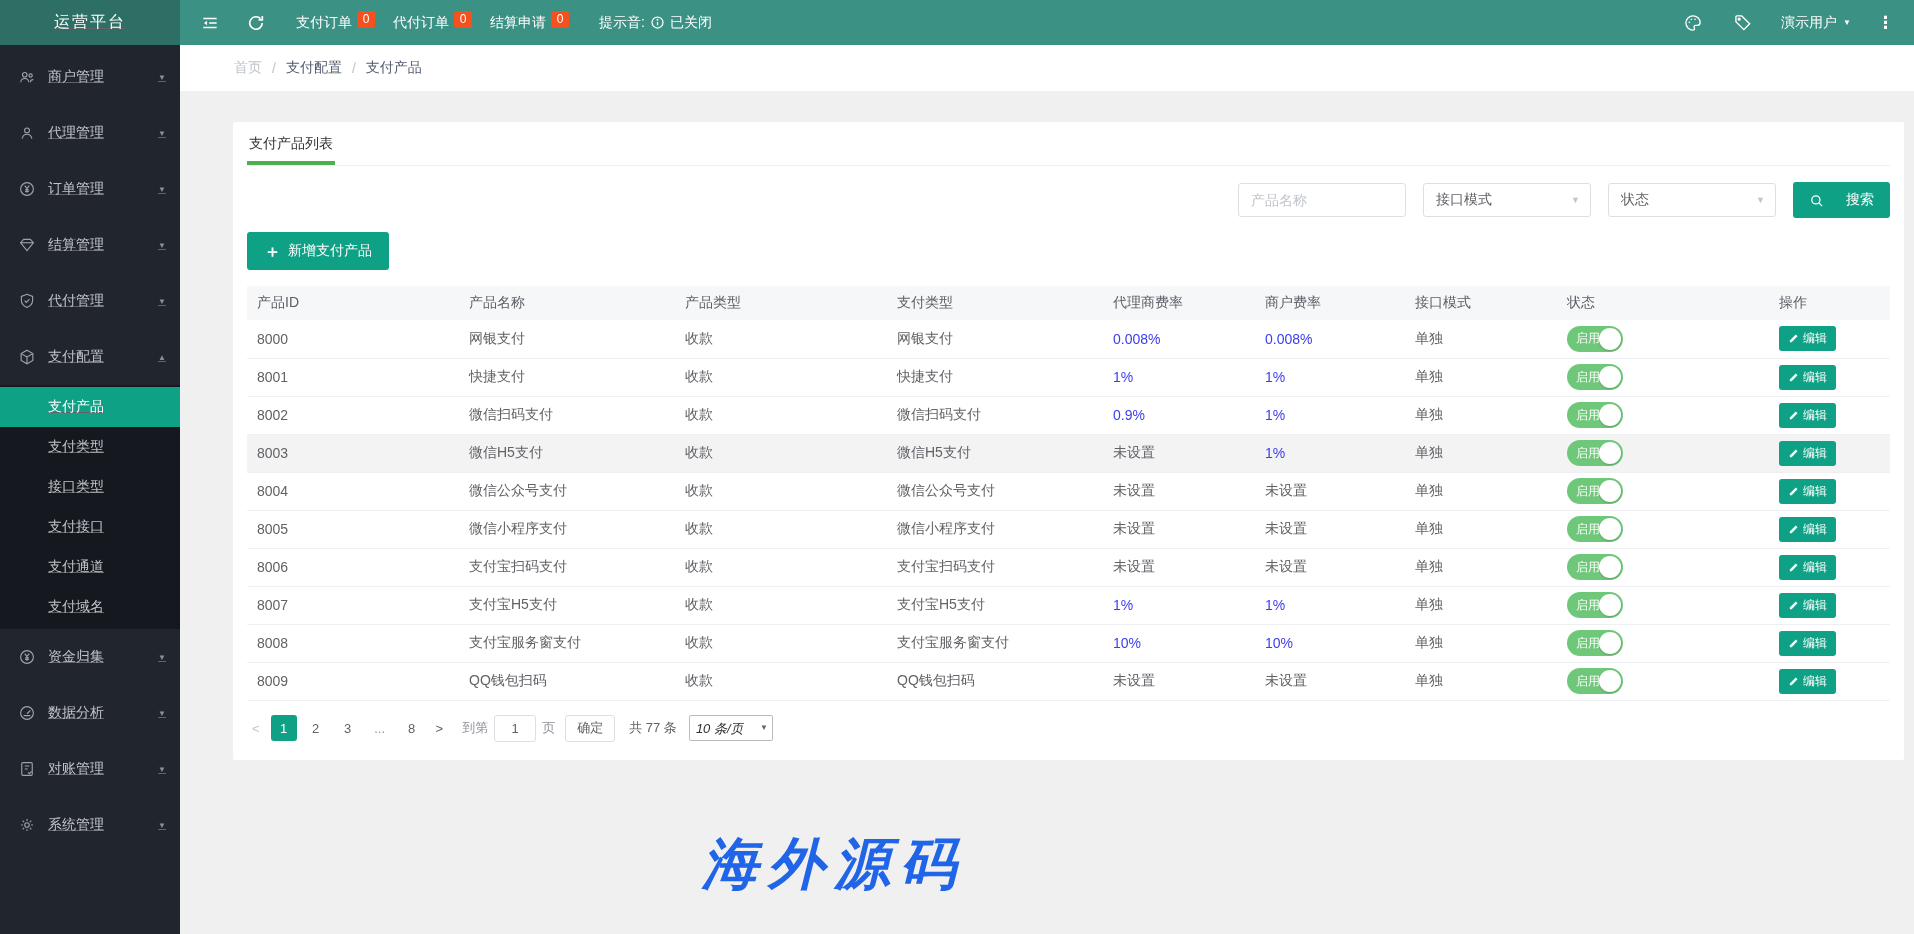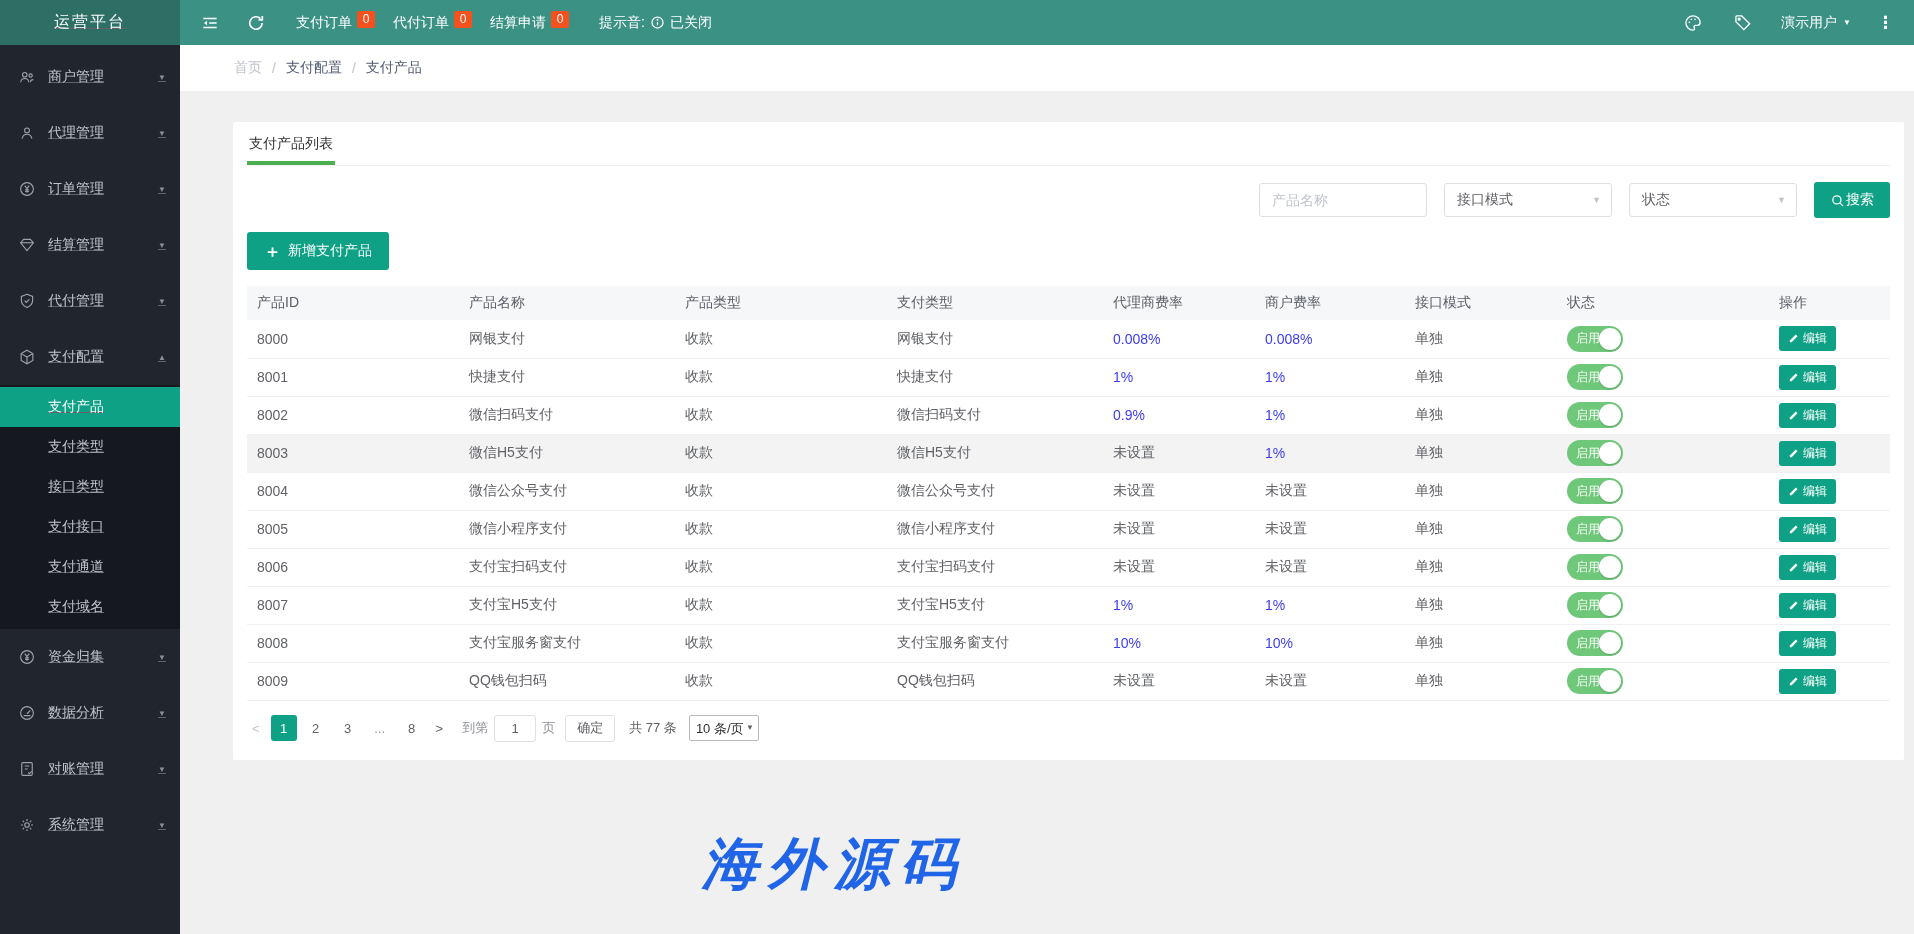--- a/index.html
+++ b/index.html
@@ -50,21 +50,21 @@
 
   .tabbar { height:44px; display:flex; align-items:stretch; border-bottom:1px solid #f0f0f0; }
   .tab { position:relative; display:flex; align-items:center; font-size:14px; color:#303133; padding:0 2px; cursor:pointer; }
   .tab.active::after { content:""; position:absolute; left:0; right:0; bottom:0; height:4px; background:#4caf50; }
 
   .filter-row { display:flex; justify-content:flex-end; align-items:center; gap:17px; margin-top:16px; }
   .f-input { width:168px; height:34px; border:1px solid #dcdfe6; border-radius:3px; padding:0 12px; font-size:14px; color:#606266; outline:none; font-family:inherit; }
   .f-input::placeholder { color:#c0c4cc; }
   .f-select { width:168px; height:34px; border:1px solid #dcdfe6; border-radius:3px; background:#fff; display:flex; align-items:center; justify-content:space-between; padding:0 10px 0 12px; color:#606266; cursor:pointer; }
   .f-select .caret { color:#c0c4cc; font-size:9px; }
-  .search-btn { height:36px; background:#0fa185; border:none; border-radius:3px; color:#fff; font-size:14px; padding:0 16px; display:flex; align-items:center; gap:1px; cursor:pointer; font-family:inherit; }
+  .search-btn { height:36px; background:#0fa185; border:none; border-radius:3px; color:#fff; font-size:14px; padding:0 16px; display:flex; align-items:center; gap:22px; cursor:pointer; font-family:inherit; }
   .search-btn svg { width:15px; height:15px; }
 
   .add-btn { margin-top:14px; height:38px; background:#0fa185; border:none; border-radius:3px; color:#fff; font-size:14px; padding:0 17px; display:flex; align-items:center; gap:7px; cursor:pointer; font-family:inherit; }
   .add-btn .plus { font-size:17px; font-weight:bold; line-height:1; }
 
   table { width:100%; border-collapse:collapse; margin-top:16px; table-layout:fixed; }
   thead tr { background:#f6f7f8; }
   th { font-weight:normal; text-align:left; color:#5a5e66; padding:0 10px; height:34px; font-size:14px; }
   td { padding:0 10px; height:38px; border-bottom:1px solid #eef0f3; font-size:14px; color:#606266; overflow:hidden; white-space:nowrap; }
   tr.highlight { background:#f3f3f4; }
@@ -80,21 +80,21 @@
   .pg-arrow.disabled { color:#c0c4cc; cursor:default; }
   .pg-num { min-width:26px; height:26px; display:inline-flex; align-items:center; justify-content:center; border-radius:3px; cursor:pointer; padding:0 4px; }
   .pg-num.active { background:#0fa185; color:#fff; cursor:default; }
   .pg-num.ellipsis { cursor:default; color:#909399; }
   .pg-goto-label { color:#909399; margin-left:8px; }
   .pg-input { width:42px; height:27px; border:1px solid #dcdfe6; border-radius:3px; text-align:center; font-size:13px; color:#606266; outline:none; font-family:inherit; }
   .pg-unit { color:#909399; }
   .pg-confirm { height:27px; border:1px solid #dcdfe6; background:#fff; border-radius:3px; padding:0 11px; font-size:13px; color:#606266; cursor:pointer; margin-left:4px; font-family:inherit; }
   .pg-total { margin-left:8px; }
   .pg-select-wrap { position:relative; margin-left:6px; }
-  .pg-select { appearance:none; -webkit-appearance:none; height:26px; border:1px solid #b8bcc2; border-radius:2px; background:#fff; font-size:13px; color:#303133; padding:0 14px 0 6px; font-family:inherit; cursor:pointer; }
+  .pg-select { appearance:none; -webkit-appearance:none; height:26px; border:1px solid #b8bcc2; border-radius:2px; background:#fff; font-size:13px; color:#303133; padding:0 28px 0 6px; font-family:inherit; cursor:pointer;font-style:italic; }
   .pg-select-wrap .caret { position:absolute; right:5px; top:8px; font-size:8px; color:#606266; pointer-events:none; }
 
   .watermark { position:absolute; top:736px; left:522px; font-family:Liberation Mono, monospace; font-style:italic; font-weight:bold; font-size:56px; color:#2064e8; letter-spacing:10px; }
 </style>
 </head>
 <body>
 
 <div class="app">
 
   <aside class="sidebar">

